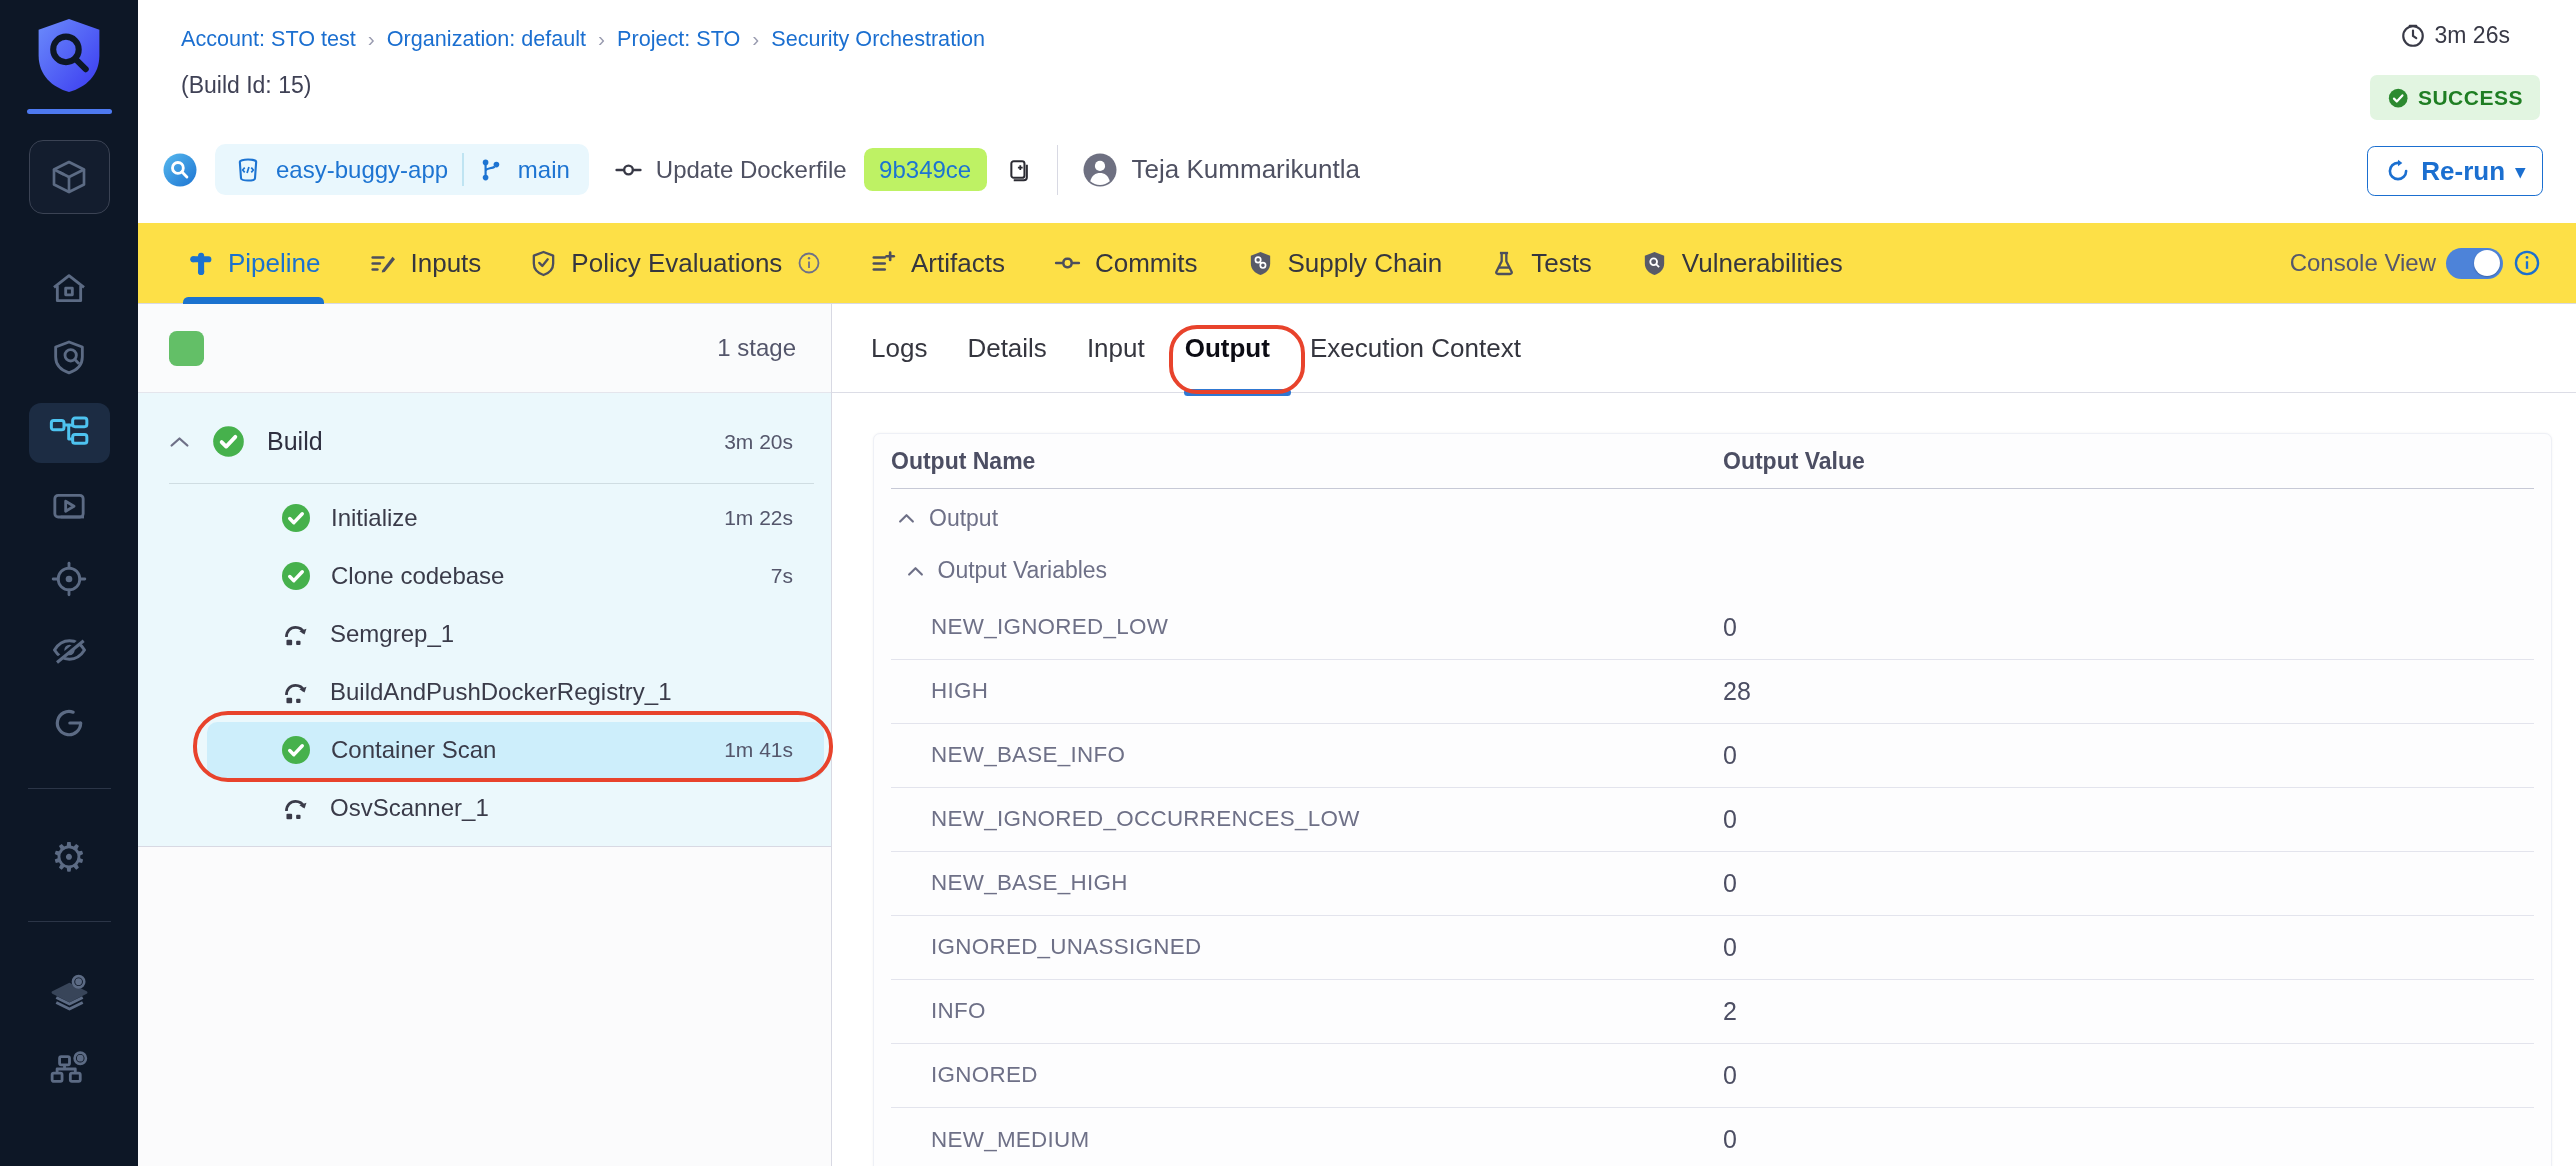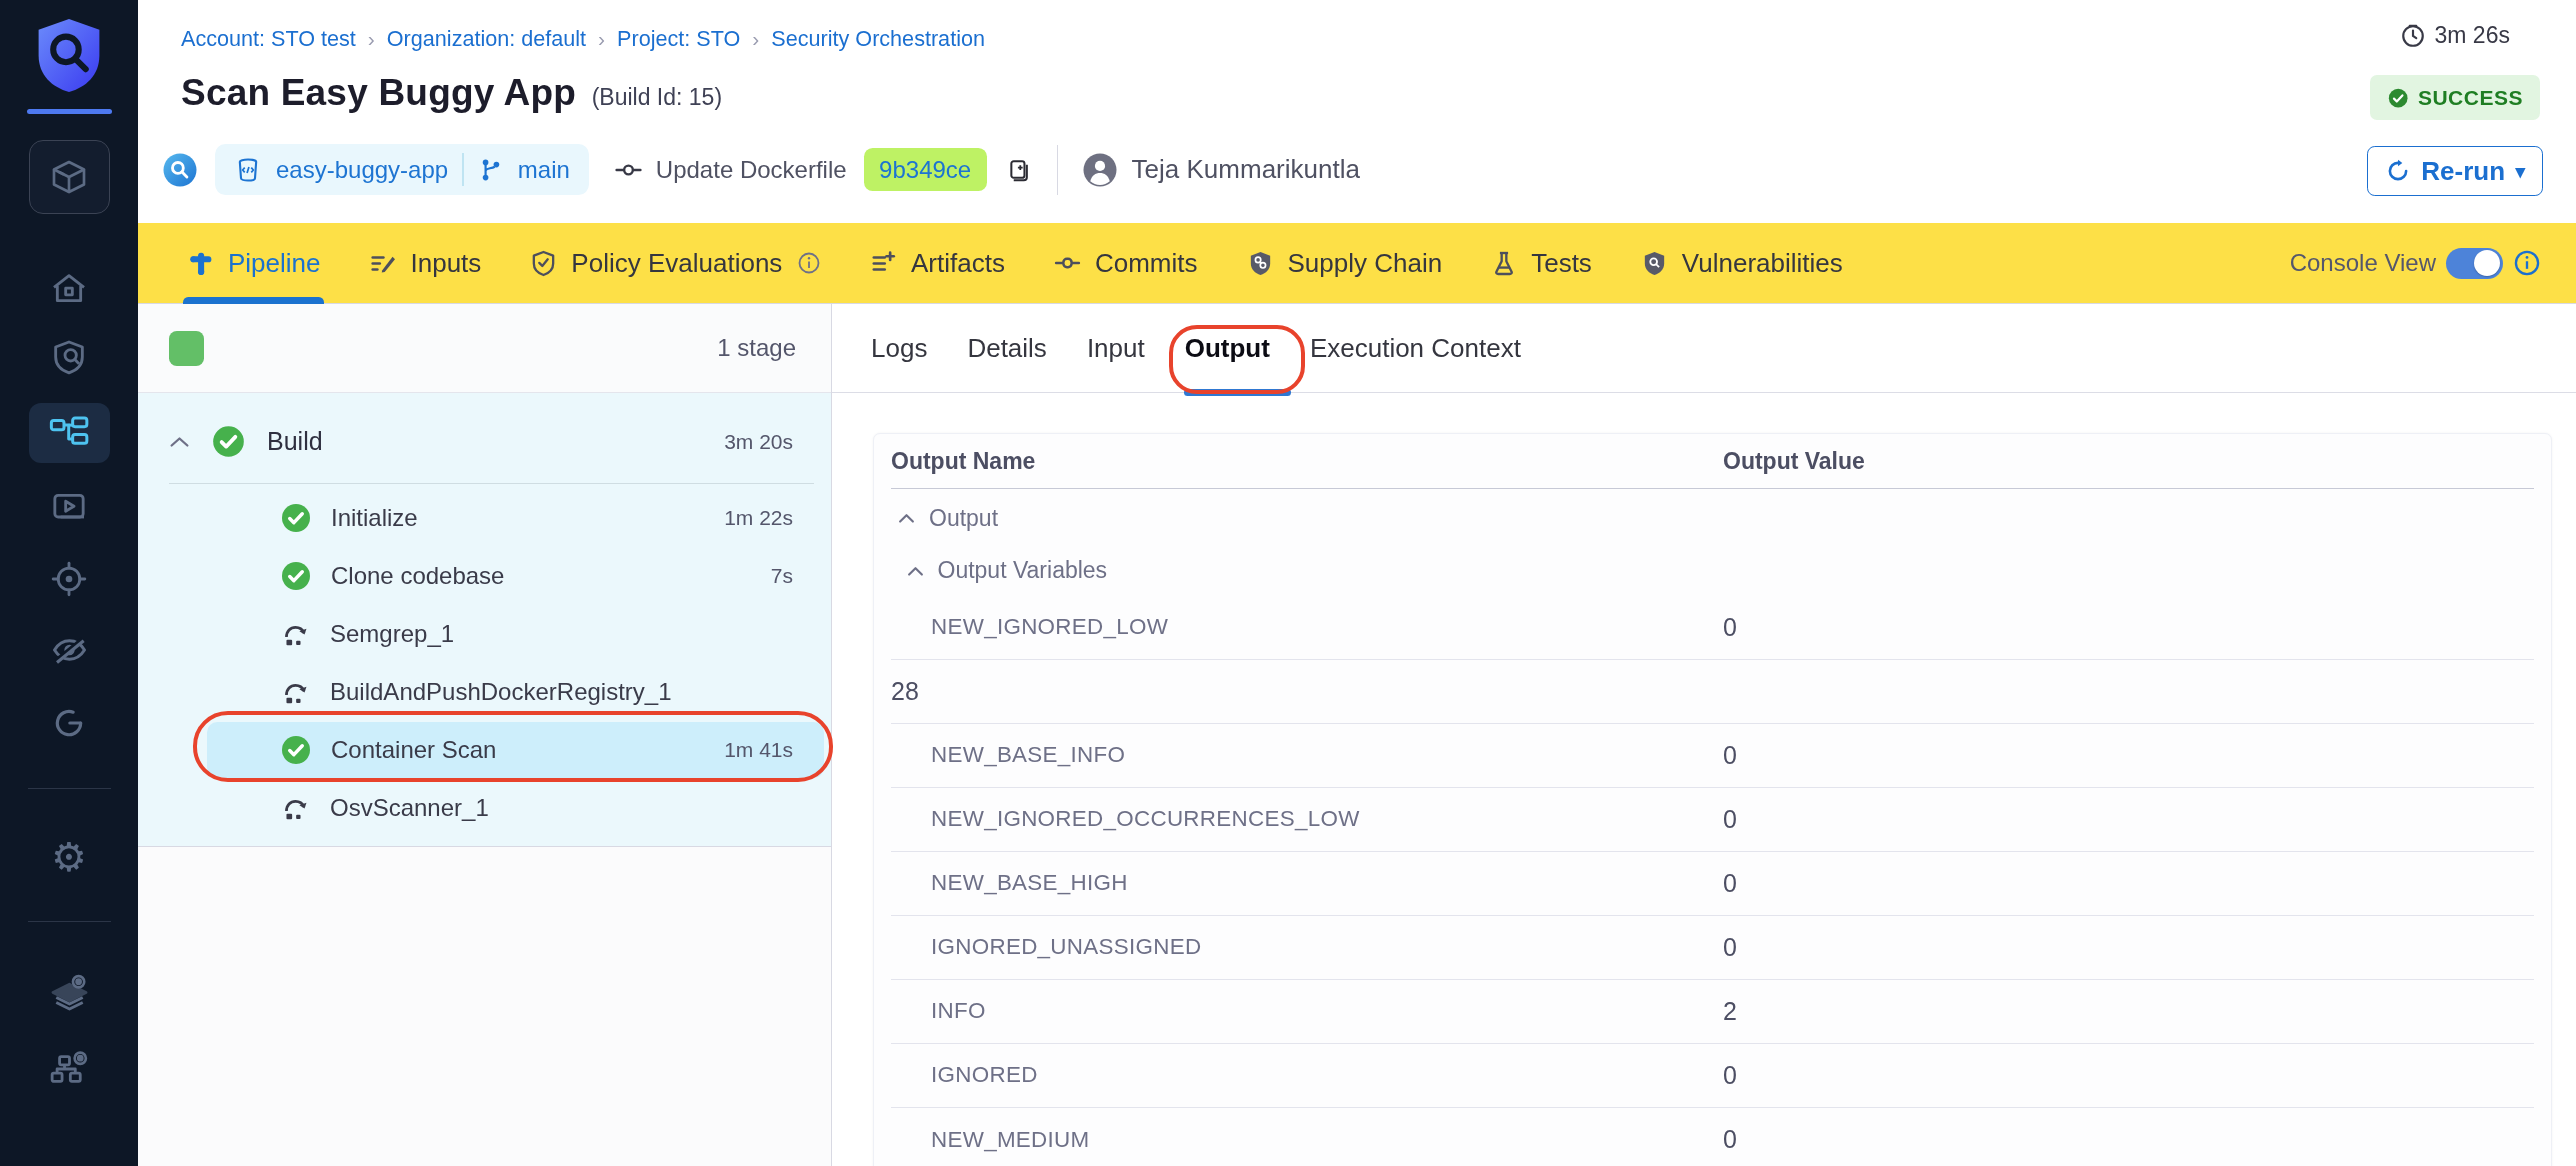--- a/index.html
+++ b/index.html
@@ -308,21 +308,20 @@
         </svg>
         </span>
       <span class="icon-btn kebab">
           <i></i>
           <i></i>
           <i></i>
         </span>
     </div>
 
     <div class="title-row">
-      <h1 class="page-title">Scan Easy Buggy App</h1>
       <span class="build-id">(Build Id: 15)</span>
     </div>
 
     <div class="meta-row">
       <span>
         <svg width="36" height="36" viewBox="0 0 24 24">
           <defs>
               <linearGradient id="lg2" x1="0" y1="0" x2="1" y2="1">
             <stop offset="0" stop-color="#57b9ee"></stop>
                 <stop offset="1" stop-color="#1d74d2"></stop>
@@ -622,20 +621,21 @@
                 </svg>
               </span>
             <span>Output Variables</span>
           </div>
 
           <div class="t-row">
             <span class="nm">NEW_IGNORED_LOW</span>
             <span class="vl">0</span>
           </div>
           <div class="t-row">
+            <span class="nm">HIGH</span>
             <span class="vl">28</span>
           </div>
           <div class="t-row">
             <span class="nm">NEW_BASE_INFO</span>
             <span class="vl">0</span>
           </div>
           <div class="t-row">
             <span class="nm">NEW_IGNORED_OCCURRENCES_LOW</span>
             <span class="vl">0</span>
           </div>

